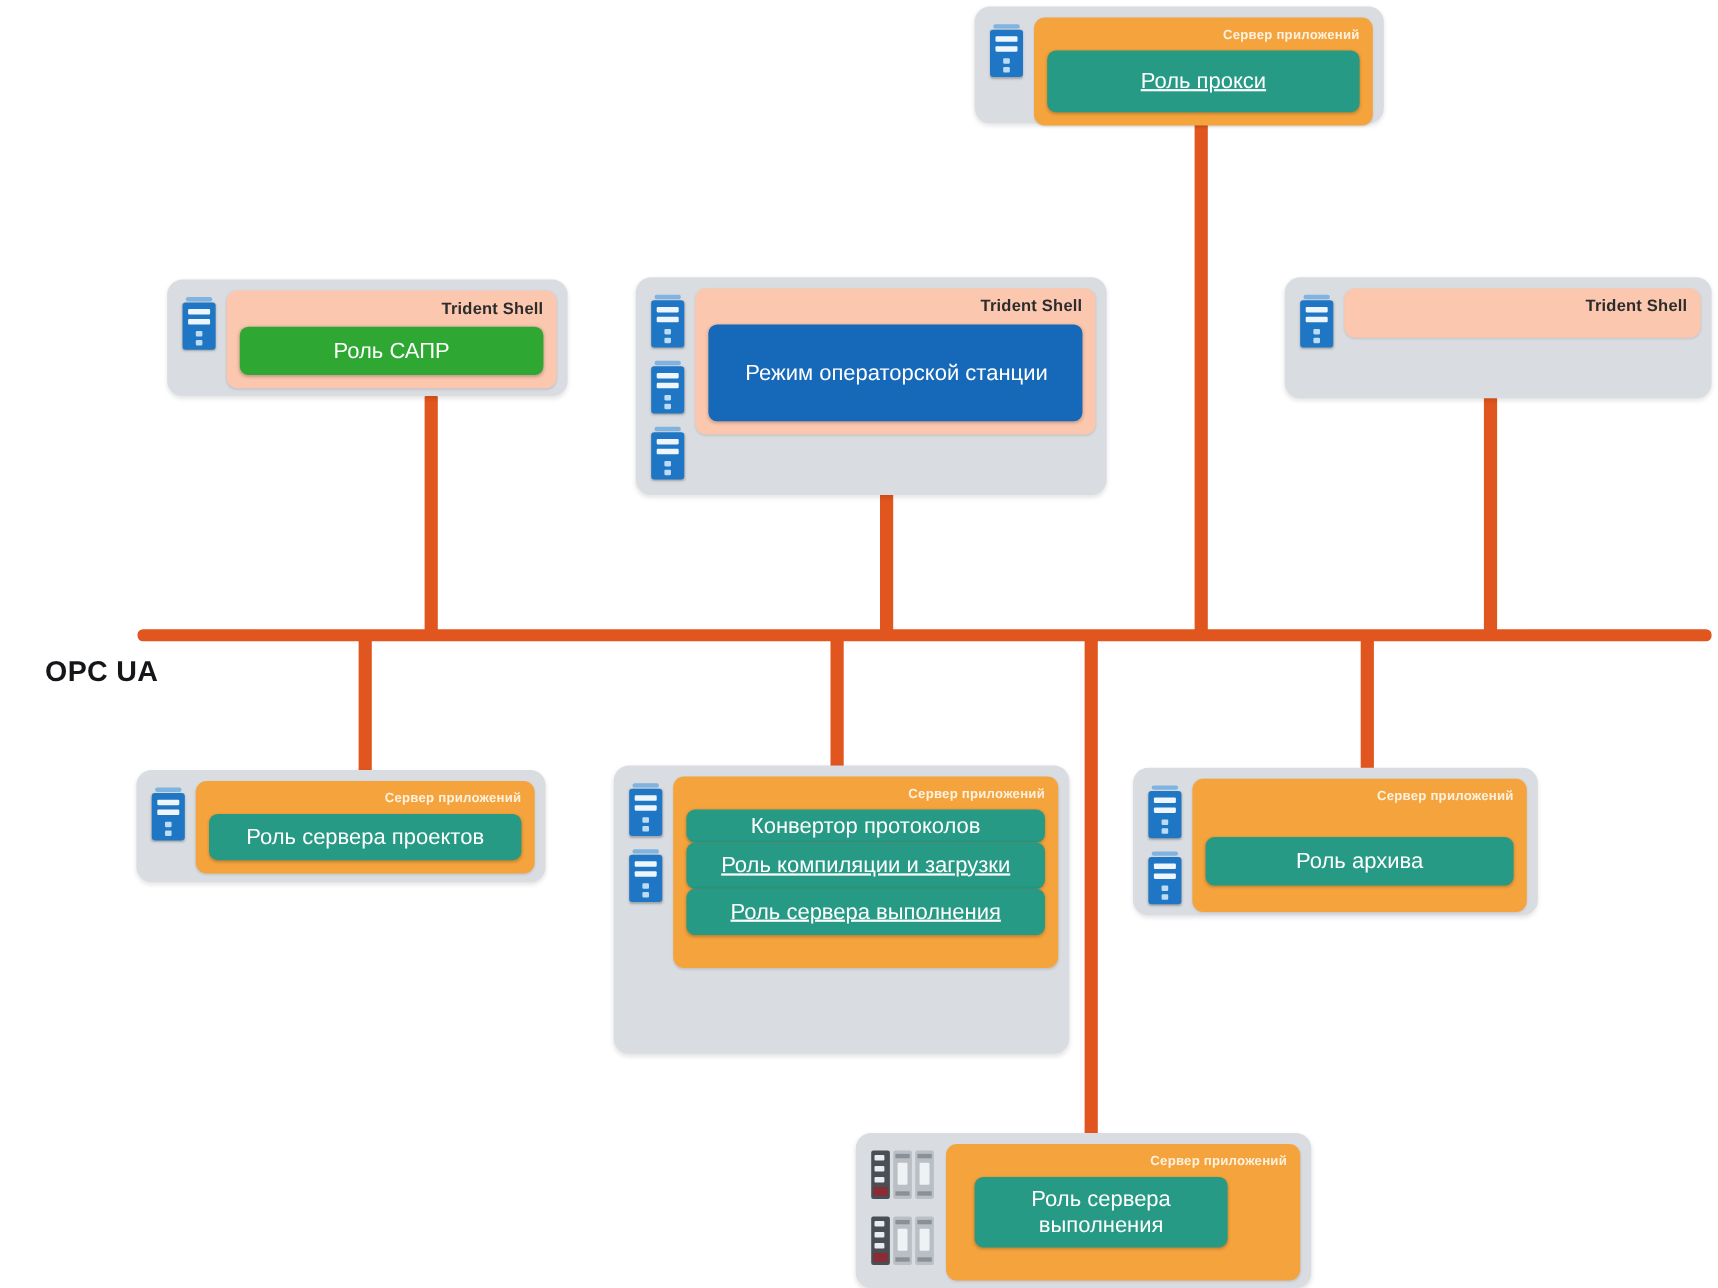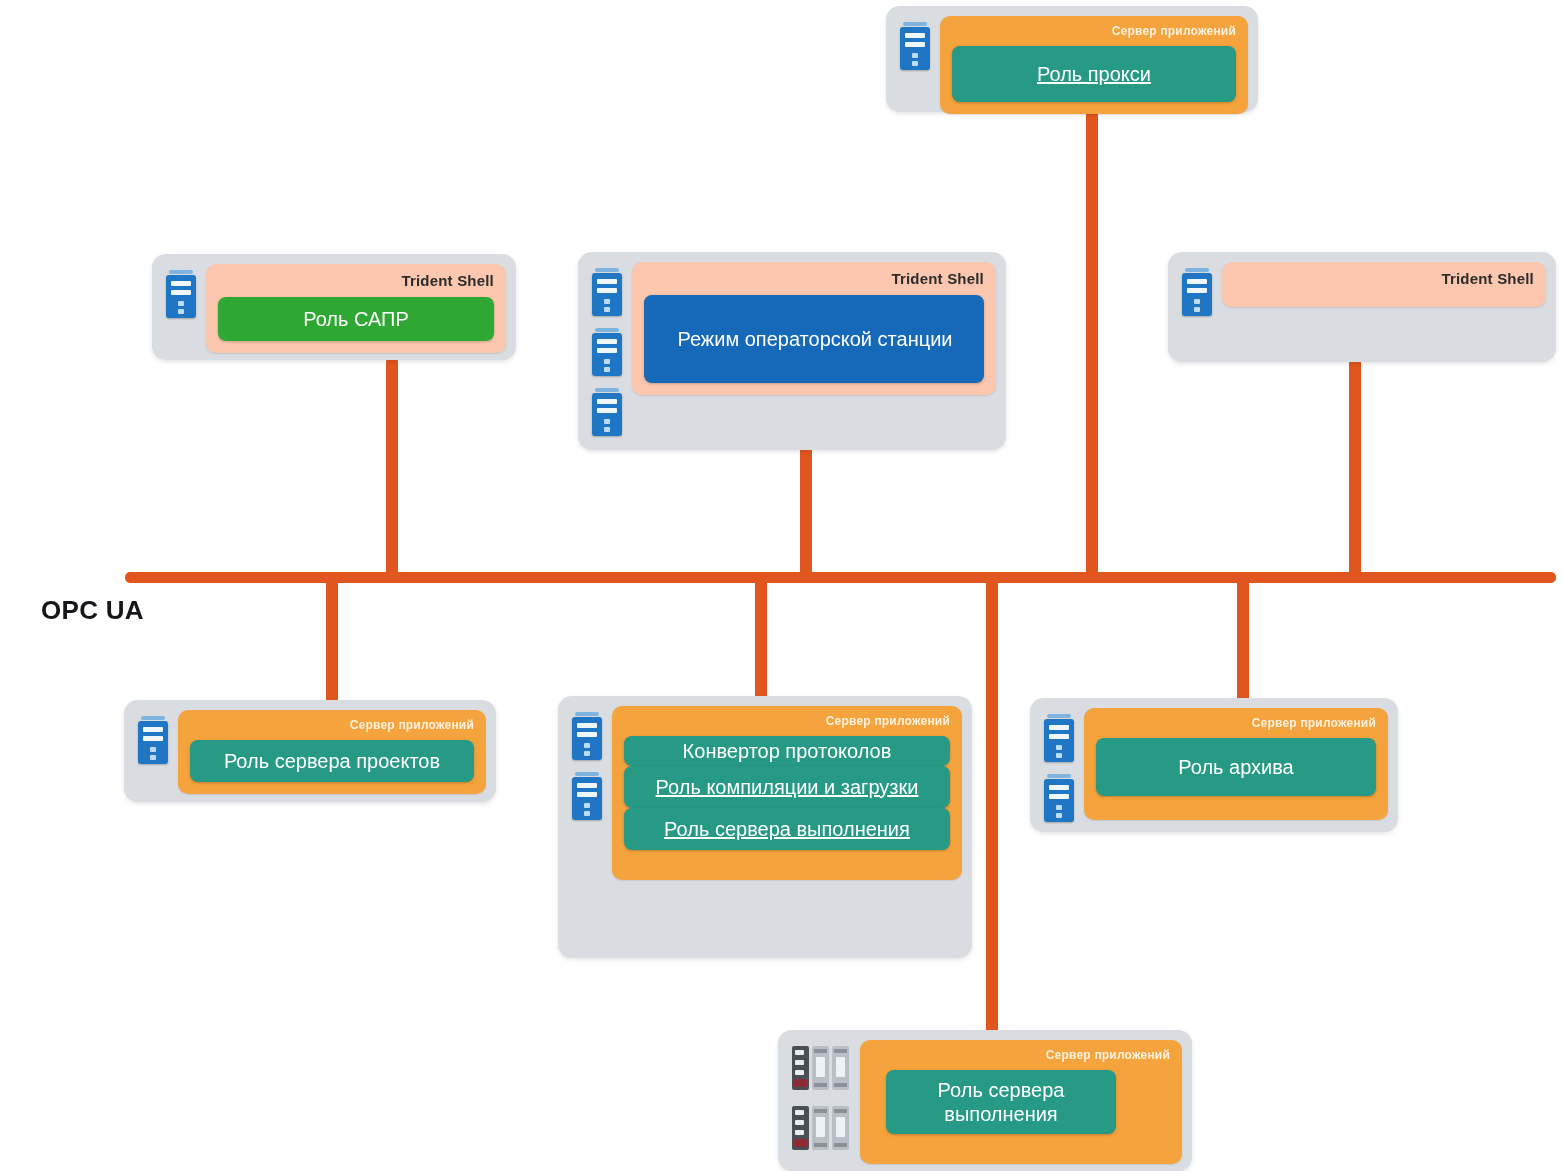--- a/index.html
+++ b/index.html
@@ -219,21 +219,21 @@
         <span class="cap"></span>
           <span class="box"></span>
         <span class="bar b1"></span>
           <span class="bar b2"></span>
         <span class="dot d1"></span>
           <span class="dot d2"></span>
       </span>
     </div>
     <div class="body app" style="padding-bottom:24px;">
       <div class="app-title">Сервер приложений</div>
-      <div class="role teal" style="height:58px;">Роль архива</div>
+      <div class="role teal" style="height:44px;margin-top:23px;">Роль архива</div>
     </div>
   </div>
 
   <div class="node" style="left:778px;top:1030px;width:414px;height:141px;">
     <div class="icon-col" style="gap:16px;">
       <span class="plc">
         <span class="cpu">
             <span class="led l1"></span>
             <span class="led l2"></span>
             <span class="led l3"></span>

